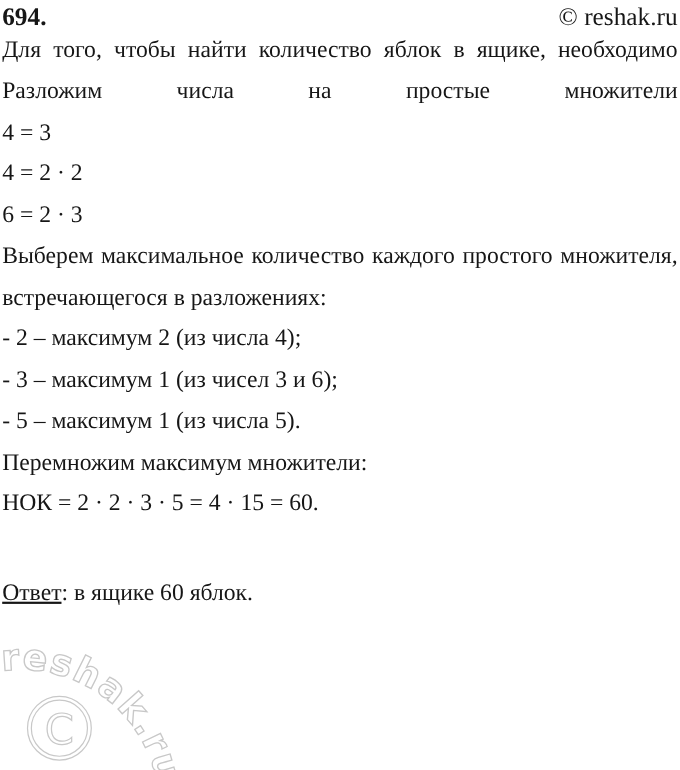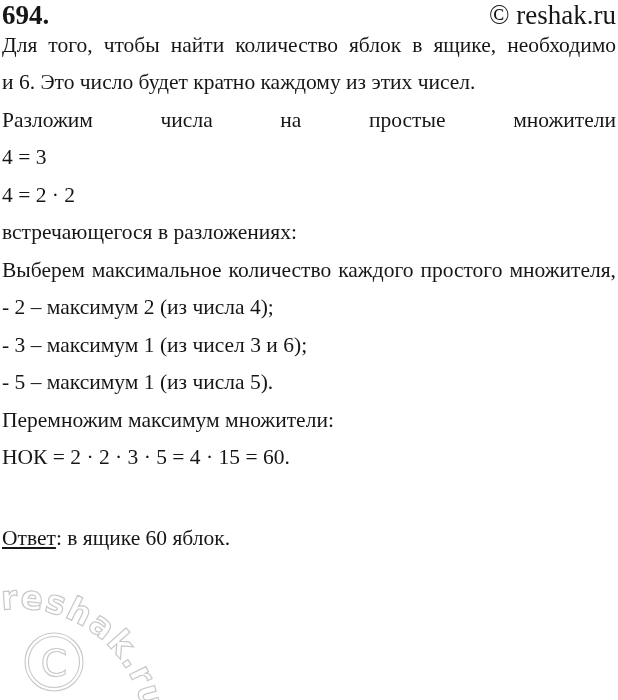--- a/index.html
+++ b/index.html
@@ -45,21 +45,21 @@
     position: relative;
     z-index: 1;
     padding: 0 2px;
   }
   .header-row {
     display: flex;
     justify-content: space-between;
     align-items: flex-start;
     padding-top: 5px;
     height: 21.5px;
-    font-size: 27px;
+    font-size: 23px;
     line-height: 21.5px;
   }
   .problem-number { font-weight: bold; }
   .line {
     font-size: 21.5px;
     line-height: 37.5px;
     white-space: nowrap;
   }
   .just {
     white-space: normal;
@@ -90,29 +90,29 @@
   </svg>
 
   <div class="content">
 
     <div class="header-row">
       <span class="problem-number">694.</span>
       <span class="copyright">© reshak.ru</span>
     </div>
 
     <div class="line just">Для того, чтобы найти количество яблок в ящике, необходимо</div>
-    <div class="line">и 6. Это число будет кратно каждому из этих чисел.</div>
 
     <div class="line just">Разложим числа на простые множители</div>
 
     <div class="line">4 = 3</div>
     <div class="line">4 = 2 · 2</div>
+    <div class="line">6 = 2 · 3</div>
 
+    <div class="line just">Выберем максимальное количество каждого простого множителя,</div>
     <div class="line">встречающегося в разложениях:</div>
-    <div class="line just">Выберем максимальное количество каждого простого множителя,</div>
 
     <div class="line">- 2 – максимум 2 (из числа 4);</div>
     <div class="line">- 3 – максимум 1 (из чисел 3 и 6);</div>
     <div class="line">- 5 – максимум 1 (из числа 5).</div>
 
     <div class="line">Перемножим максимум множители:</div>
 
     <div class="line">НОК = 2 · 2 · 3 · 5 = 4 · 15 = 60.</div>
 
     <div class="line answer-line">

